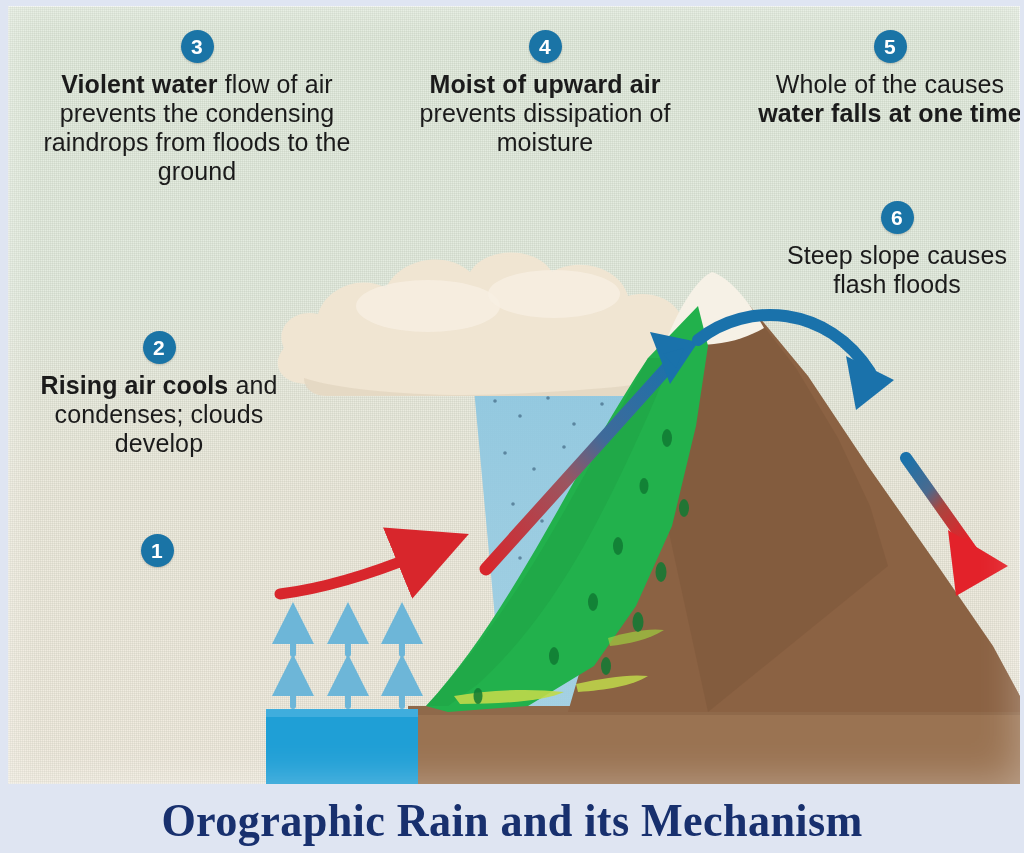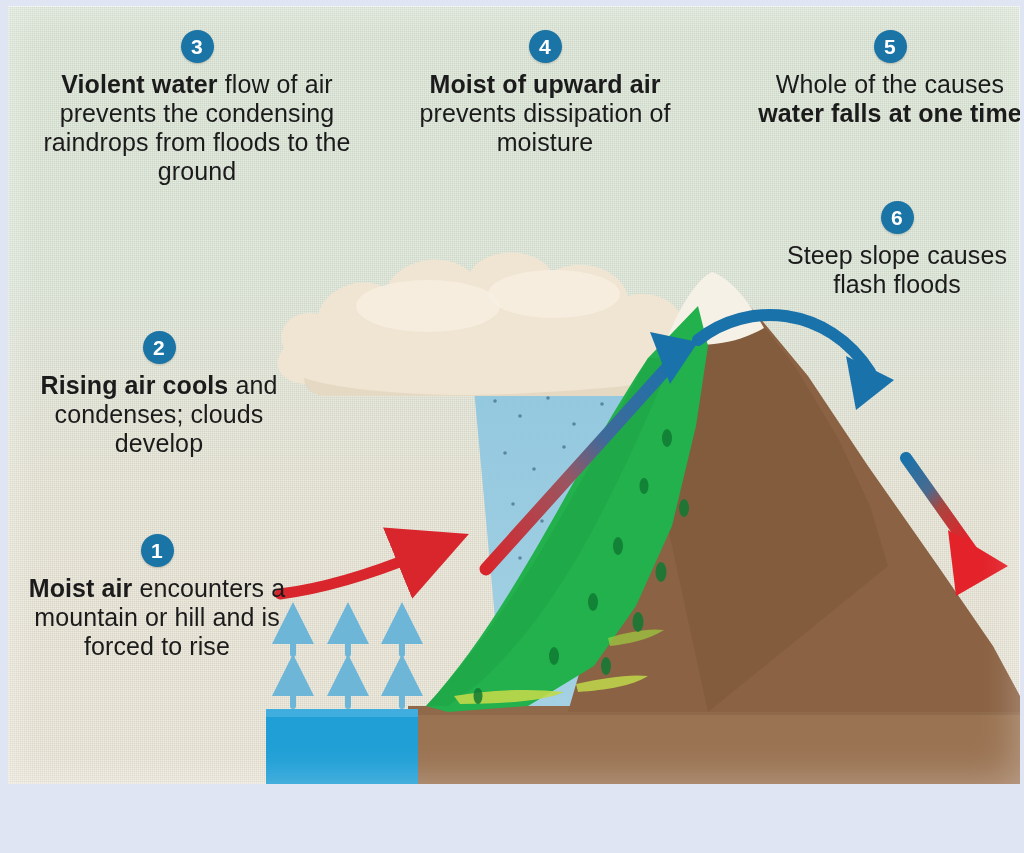--- a/index.html
+++ b/index.html
@@ -230,21 +230,20 @@
       </g>
 
       <g>
         <path d="M898,452 L966,548" stroke="url(#gBlueRed)" stroke-width="12" fill="none" stroke-linecap="round"></path>
         <path d="M940,524 L1000,560 L948,590 Z" fill="#e3222a"></path>
       </g>
     </svg>
 
     <div class="note" id="note1">
       <div class="badge">1</div>
-      <div class="txt"><b>Moist air</b><span> encounters a mountain or hill and is forced to rise</span></div>
     </div>
 
     <div class="note" id="note2">
       <div class="badge">2</div>
       <div class="txt"><b>Rising air cools</b><span> and condenses; clouds develop</span></div>
     </div>
 
     <div class="note" id="note3">
       <div class="badge">3</div>
       <div class="txt"><b>Violent water</b><span> flow of air prevents the condensing raindrops from floods to the ground</span></div>
@@ -260,14 +259,17 @@
       <div class="txt"><span>Whole of the causes </span><b>water falls at one time</b></div>
     </div>
 
     <div class="note" id="note6">
       <div class="badge">6</div>
       <div class="txt"><span>Steep slope causes flash floods</span></div>
     </div>
 
   </div>
 
+  <div class="caption">
+    <span>Orographic Rain and its Mechanism</span>
+  </div>
 
 </div>
 
 </body></html>

